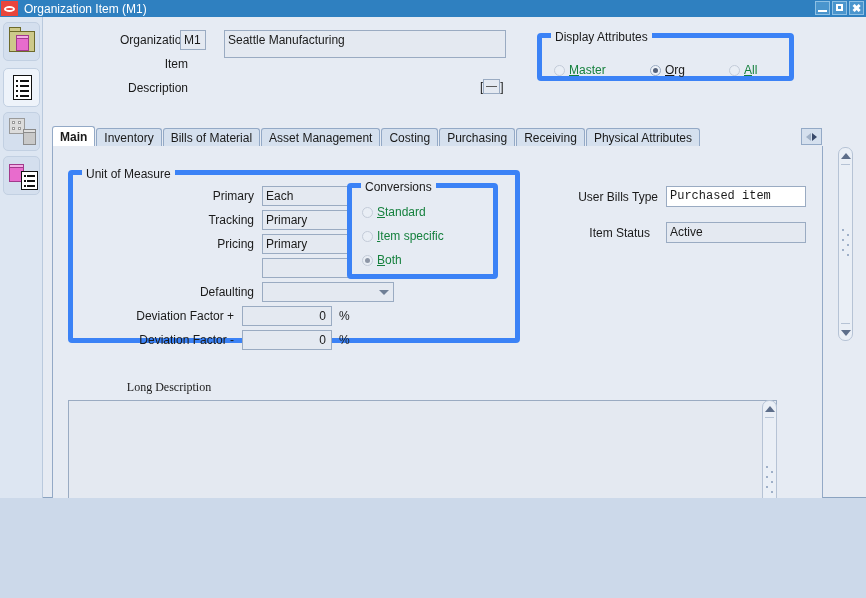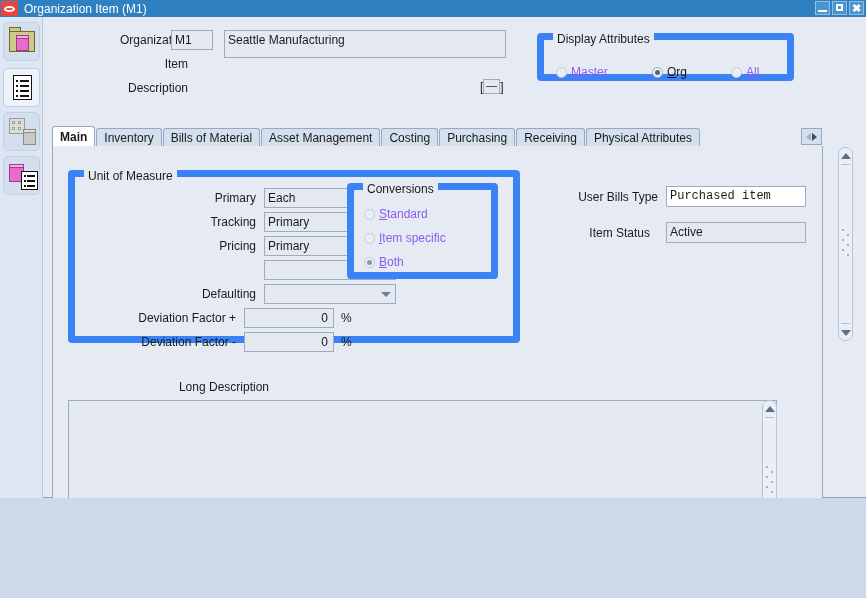--- a/index.html
+++ b/index.html
@@ -266,21 +266,21 @@
     display: block;
     width: 0; height: 0;
     border-left: 5px solid transparent;
     border-right: 5px solid transparent;
     border-top: 5px solid #6f7f96;
   }
 
   
   .group {
     position: absolute;
-    border: 7px solid #3b82f6;
+    border: 5px solid #3b82f6;
     border-radius: 4px;
     box-sizing: border-box;
   }
   .group-title {
     position: absolute;
     top: -8px; left: 9px;
     background: #e6ebf3;
     padding: 0 4px;
     font-size: 12px;
     color: #1a1a1a;
@@ -308,21 +308,21 @@
     content: "";
     position: absolute;
     left: 2px; top: 2px;
     width: 5px; height: 5px;
     border-radius: 50%;
     background: #55627a;
   }
   .radio.dim { border-color: #c3cbd8; background: #e9eef5; }
   .radio.dim.checked::after { background: #8d96a6; }
   .rtxt { font-size: 12px; color: #1a1a1a; }
-  .rtxt.dim { color: #8b5cf6; }
+  .rtxt.dim { color: #15803d; }
   .mn { text-decoration: underline; }
 
   
   .tabpanel {
     position: absolute;
     left: 52px; top: 146px;
     width: 771px; height: 432px;
     background: #e6ebf3;
     border: 1px solid #93a9c6;
     border-top: none;
@@ -518,21 +518,21 @@
         <span class="bl" style="left:2px; top:13px;"></span>
         <span class="ln" style="left:5px; top:13px; width:8px;"></span>
       </div>
     </div>
   </div>
 </div>
 
 <div class="canvas">
 
   <div class="lbl" style="left:40px; top:16px; width:105px;">Organization</div>
-  <div class="fld" style="left:128px; top:13px; width:42px; height:20px;">M1</div>
+  <div class="fld" style="left:137px; top:13px; width:26px; height:20px;">M1</div>
   <div class="fld" style="left:181px; top:13px; width:282px; height:28px;">Seattle Manufacturing</div>
 
   <div class="lbl" style="left:40px; top:40px; width:105px;">Item</div>
 
   <div class="lbl" style="left:40px; top:64px; width:105px;">Description</div>
 
   <div class="flexbr" style="left:437px; top:62px;">
     <span>[</span><span class="flexbox"></span><span>]</span>
   </div>
 
@@ -632,21 +632,21 @@
       <span class="rtxt dim"><span class="mn">B</span><span>oth</span></span>
     </div>
   </div>
 
   <div class="lbl" style="left:455px; top:44px; width:150px;">User Bills Type</div>
   <div class="fld white" style="left:613px; top:40px; width:140px; height:21px;font-family:Liberation Mono, monospace;">Purchased item</div>
 
   <div class="lbl" style="left:447px; top:80px; width:150px;">Item Status</div>
   <div class="fld" style="left:613px; top:76px; width:140px; height:21px;">Active</div>
 
-  <div class="lbl" style="left:16px; top:234px; width:200px; text-align:right;">Long Description</div>
+  <div class="lbl" style="left:16px; top:234px; width:200px; text-align:center;font-family:Liberation Serif, serif;">Long Description</div>
   <div class="textarea" style="left:15px; top:254px; width:709px; height:172px;"></div>
 
   <div class="sbar" style="left:709px; top:254px; width:15px; height:172px;">
     <div class="sb-btn up">
         <i></i>
       </div>
     <div class="sb-div t"></div>
     <div class="sb-grip" style="top:62px;">
       <span></span>
         <span></span>

